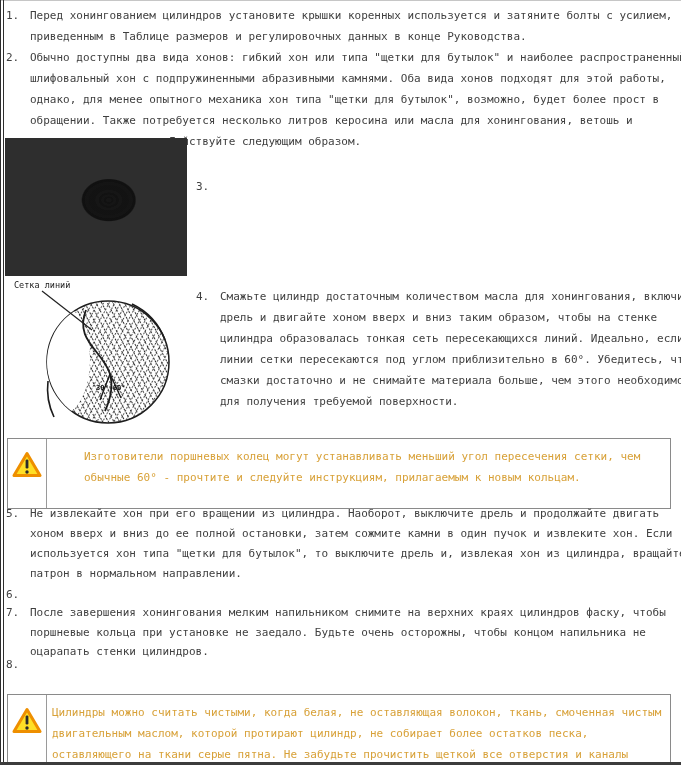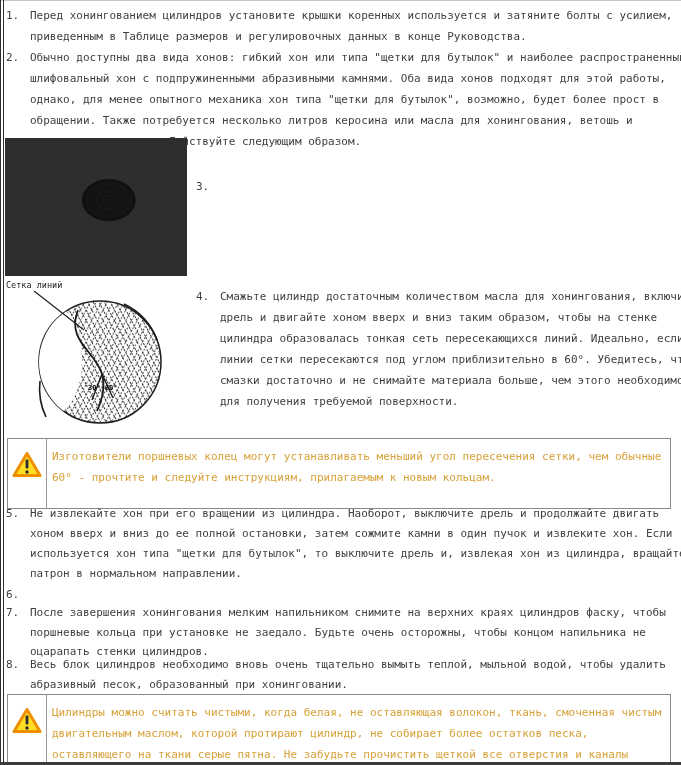--- a/index.html
+++ b/index.html
@@ -27,27 +27,27 @@
       radial-gradient(ellipse 33px 25px at 57% 45%, #9a9a9a 0 8%, #3d3d3d 9% 14%, #8e8e8e 15% 22%, #474747 23% 30%, #999 31% 40%, #555 41% 60%, #777 61% 72%, #2e2e2e 73%),
       linear-gradient(33deg, rgba(0,0,0,0) 47%, #e9e9e9 48.5% 50%, rgba(0,0,0,0) 51.5%),
       radial-gradient(ellipse 30px 22px at 86% 28%, #818181 48%, rgba(0,0,0,0) 52%),
       radial-gradient(ellipse 26px 20px at 24% 22%, #8d8d8d 45%, rgba(0,0,0,0) 50%),
       radial-gradient(ellipse 22px 16px at 40% 12%, #c2c2c2 45%, rgba(0,0,0,0) 50%),
       radial-gradient(ellipse 60px 46px at 0% 100%, #d6d6d6 58%, rgba(0,0,0,0) 62%),
       radial-gradient(ellipse 64px 50px at 100% 88%, #101010 55%, rgba(0,0,0,0) 58%),
       linear-gradient(115deg, #3f3f3f, #6f6f6f 30%, #9a9a9a 52%, #4a4a4a 78%, #1f1f1f);
   }
 
-  .figure { position:absolute; left:4px; top:278px; width:172px; height:154px; }
+  .figure { position:absolute; left:12px; top:278px; width:172px; height:154px; }
 
   .warnbox {
     position:absolute; left:7px; width:664px; background:#fff;
     border:1px solid #8a8a8a; display:flex; box-sizing:border-box;
   }
-  .warnbox.w1 { top:438px; height:71px; }
+  .warnbox.w1 { top:438px; height:71px;gap:32px; }
   .warnbox.w2 { top:694px; height:80px; }
   .warn-icon-cell {
     flex:0 0 38px; border-right:1px solid #9a9a9a;
     display:flex; justify-content:center; align-items:flex-start; padding-top:12px;
   }
   .warn-text {
     flex:1; padding:7px 8px 4px 5px; font-size:11px; line-height:21px;
     color:#d8a138; overflow:hidden;
   }
 </style>
@@ -123,21 +123,20 @@
   </div>
   <div class="step lh20" style="left:6px; top:585px; width:660px;">
     <span class="num">6.</span>
   </div>
   <div class="step lh195" style="left:6px; top:603px; width:660px;">
     <span class="num">7.</span>
     <span>После завершения хонингования мелким напильником снимите на верхних краях цилиндров фаску, чтобы поршневые кольца при установке не заедало. Будьте очень осторожны, чтобы концом напильника не оцарапать стенки цилиндров.</span>
   </div>
   <div class="step lh195" style="left:6px; top:655px; width:660px;">
     <span class="num">8.</span>
-    <span>Весь блок цилиндров необходимо вновь очень тщательно вымыть теплой, мыльной водой, чтобы удалить абразивный песок, образованный при хонинговании.</span>
   </div>
 
   <div class="warnbox w2">
     <div class="warn-icon-cell">
       <svg width="30" height="27" viewBox="0 0 30 27">
         <path d="M15 2.5 L28 24.5 L2 24.5 Z" fill="#ffdf26" stroke="#ee8f00" stroke-width="3" stroke-linejoin="round"></path>
         <rect x="13.6" y="8.5" width="2.8" height="9" rx="1.2" fill="#2b2b2b"></rect>
         <circle cx="15" cy="21" r="1.7" fill="#2b2b2b"></circle>
       </svg>
     </div>

